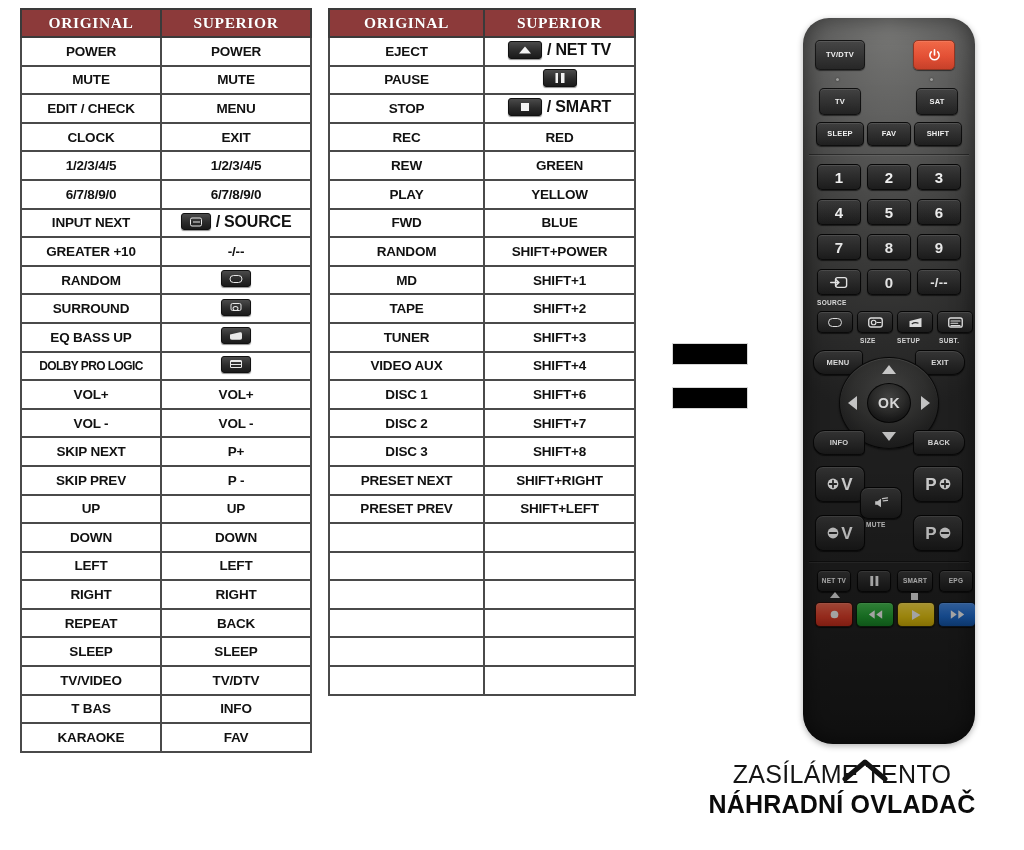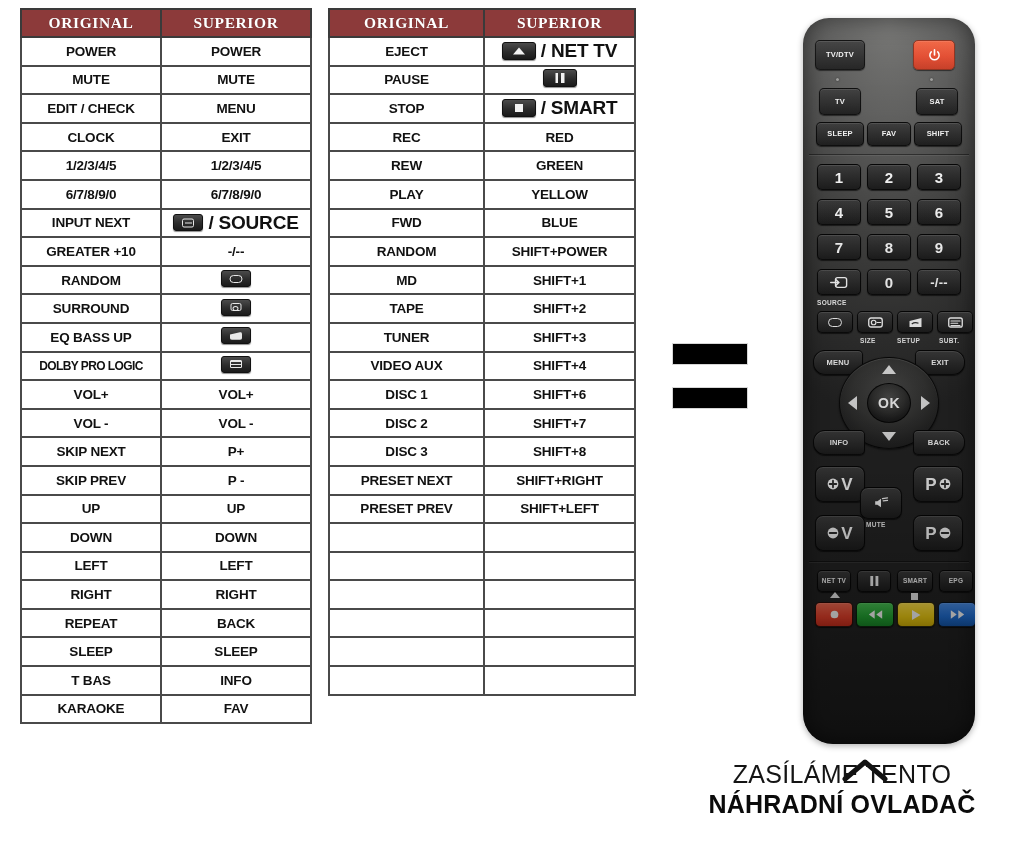--- a/index.html
+++ b/index.html
@@ -82,21 +82,21 @@
               clip-path: polygon(0 35%,100% 0,100% 100%,0 100%); }
   .g-subt   { width: 12px; height: 8px; border:1.4px solid #e8e8e8; border-radius:1px;
               background: repeating-linear-gradient(180deg,#e8e8e8 0 1.4px,transparent 1.4px 3px); }
   .g-source { width: 12px; height: 9px; border:1.5px solid #e8e8e8; border-radius:2px; }
   .g-source::after{content:"";position:absolute;left:2px;top:3px;width:7px;height:1.6px;background:#e8e8e8;}
   .g-tri-up { width:0;height:0;border-left:6px solid transparent;border-right:6px solid transparent;border-bottom:7px solid #f2f2f2; }
   .g-pause  { width:9px;height:10px;background:
               linear-gradient(90deg,#f2f2f2 0 3px, transparent 3px 6px, #f2f2f2 6px 9px); }
   .g-stopsq { width:8px;height:8px;background:#f2f2f2; }
   .cell-ico { display:inline-flex; align-items:center; gap:5px; justify-content:center; }
-  .cell-ico span.txt { font-weight:bold; font-size:19px; color:#111; }
+  .cell-ico span.txt { font-weight:bold; font-size:16px; color:#111; }
 
   
   #equals { position:absolute; left:672px; top:343px; width:76px; }
   #equals .bar { height:22px; background:#000; border:1px solid #d6d6d6; }
   #equals .bar + .bar { margin-top:22px; }
 
   
   #remote {
     position:absolute; left:803px; top:18px;
     width:172px; height:726px;
@@ -294,20 +294,24 @@
         </tr>
         <tr>
           <td>REPEAT</td>
           <td>BACK</td>
         </tr>
         <tr>
           <td>SLEEP</td>
           <td>SLEEP</td>
         </tr>
         <tr>
+          <td>TV/VIDEO</td>
+          <td>TV/DTV</td>
+        </tr>
+        <tr>
           <td>T BAS</td>
           <td>INFO</td>
         </tr>
         <tr>
           <td>KARAOKE</td>
           <td>FAV</td>
         </tr>
       </tbody>
   </table>
 

